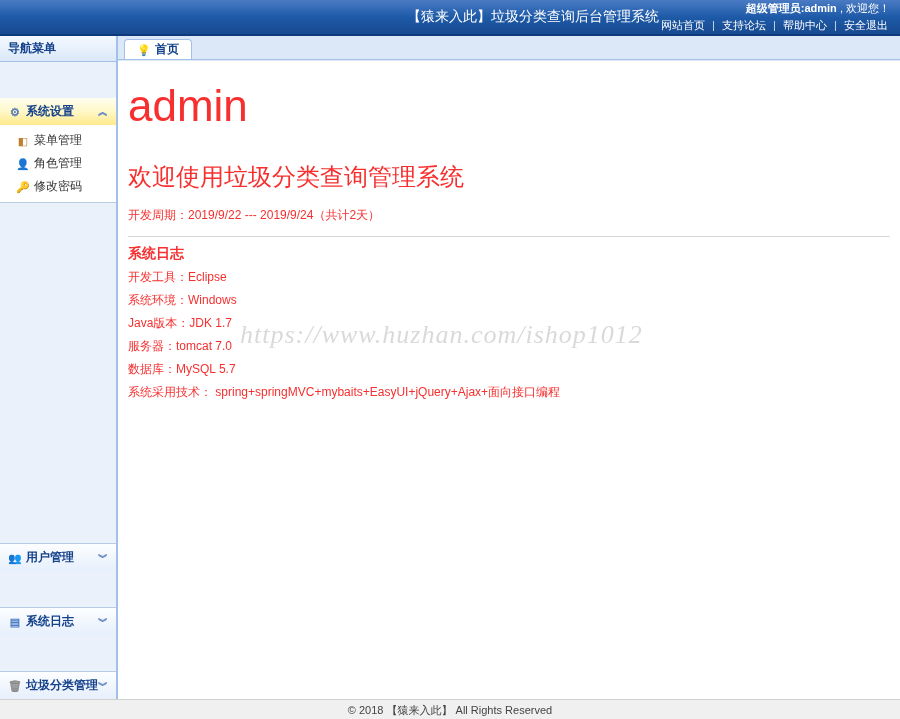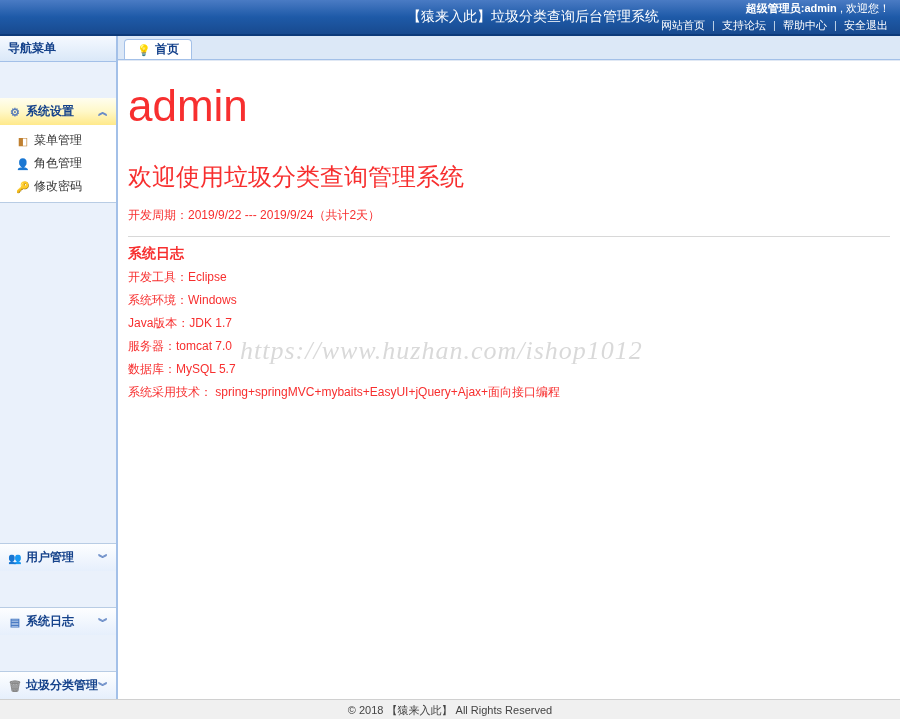--- a/index.html
+++ b/index.html
@@ -41,21 +41,21 @@
     .tab { background: #fff; border: 1px solid #a3c0e8; border-bottom: none; border-radius: 4px 4px 0 0; padding: 3px 12px; font-weight: bold; color: #15428b; display: flex; align-items: center; gap: 4px; cursor: pointer; }
     .content { flex: 1; padding: 20px 10px 10px 10px; overflow: auto; border-top: 1px solid #e0e8f4; color: #f72f2f; }
     .content h1 { font-size: 44px; font-weight: normal; color: #f72f2f; margin-bottom: 30px; }
     .content h2 { font-size: 24px; font-weight: normal; margin: 14px 0; }
     .content p { margin: 6px 0; font-size: 12px; }
     .content hr { border: none; border-top: 1px solid #d8d8d8; margin: 12px 0 8px; }
     .content h3 { font-size: 14px; margin: 4px 0 6px; }
     
     .footer { height: 36px; background: #f0f0f0; border-top: 1px solid #d0d0d0; text-align: center; font-size: 11px; color: #444; line-height: 20px; }
     
-    .watermark { position: absolute; top: 336px; left: 240px; font-size: 26px; font-style: italic; color: rgba(120,120,120,0.28); font-family: Georgia, serif; pointer-events: none; letter-spacing: 1px; }
+    .watermark { position: absolute; top: 320px; left: 240px; font-size: 26px; font-style: italic; color: rgba(120,120,120,0.28); font-family: Georgia, serif; pointer-events: none; letter-spacing: 1px; }
   </style>
 </head>
 <body>
 
 <div class="header">
   <div class="header-title">【猿来入此】垃圾分类查询后台管理系统</div>
   <div class="header-right">
     <div>
       <b><span>超级管理员:</span><span>admin</span></b><span> , 欢迎您！</span>
     </div>

